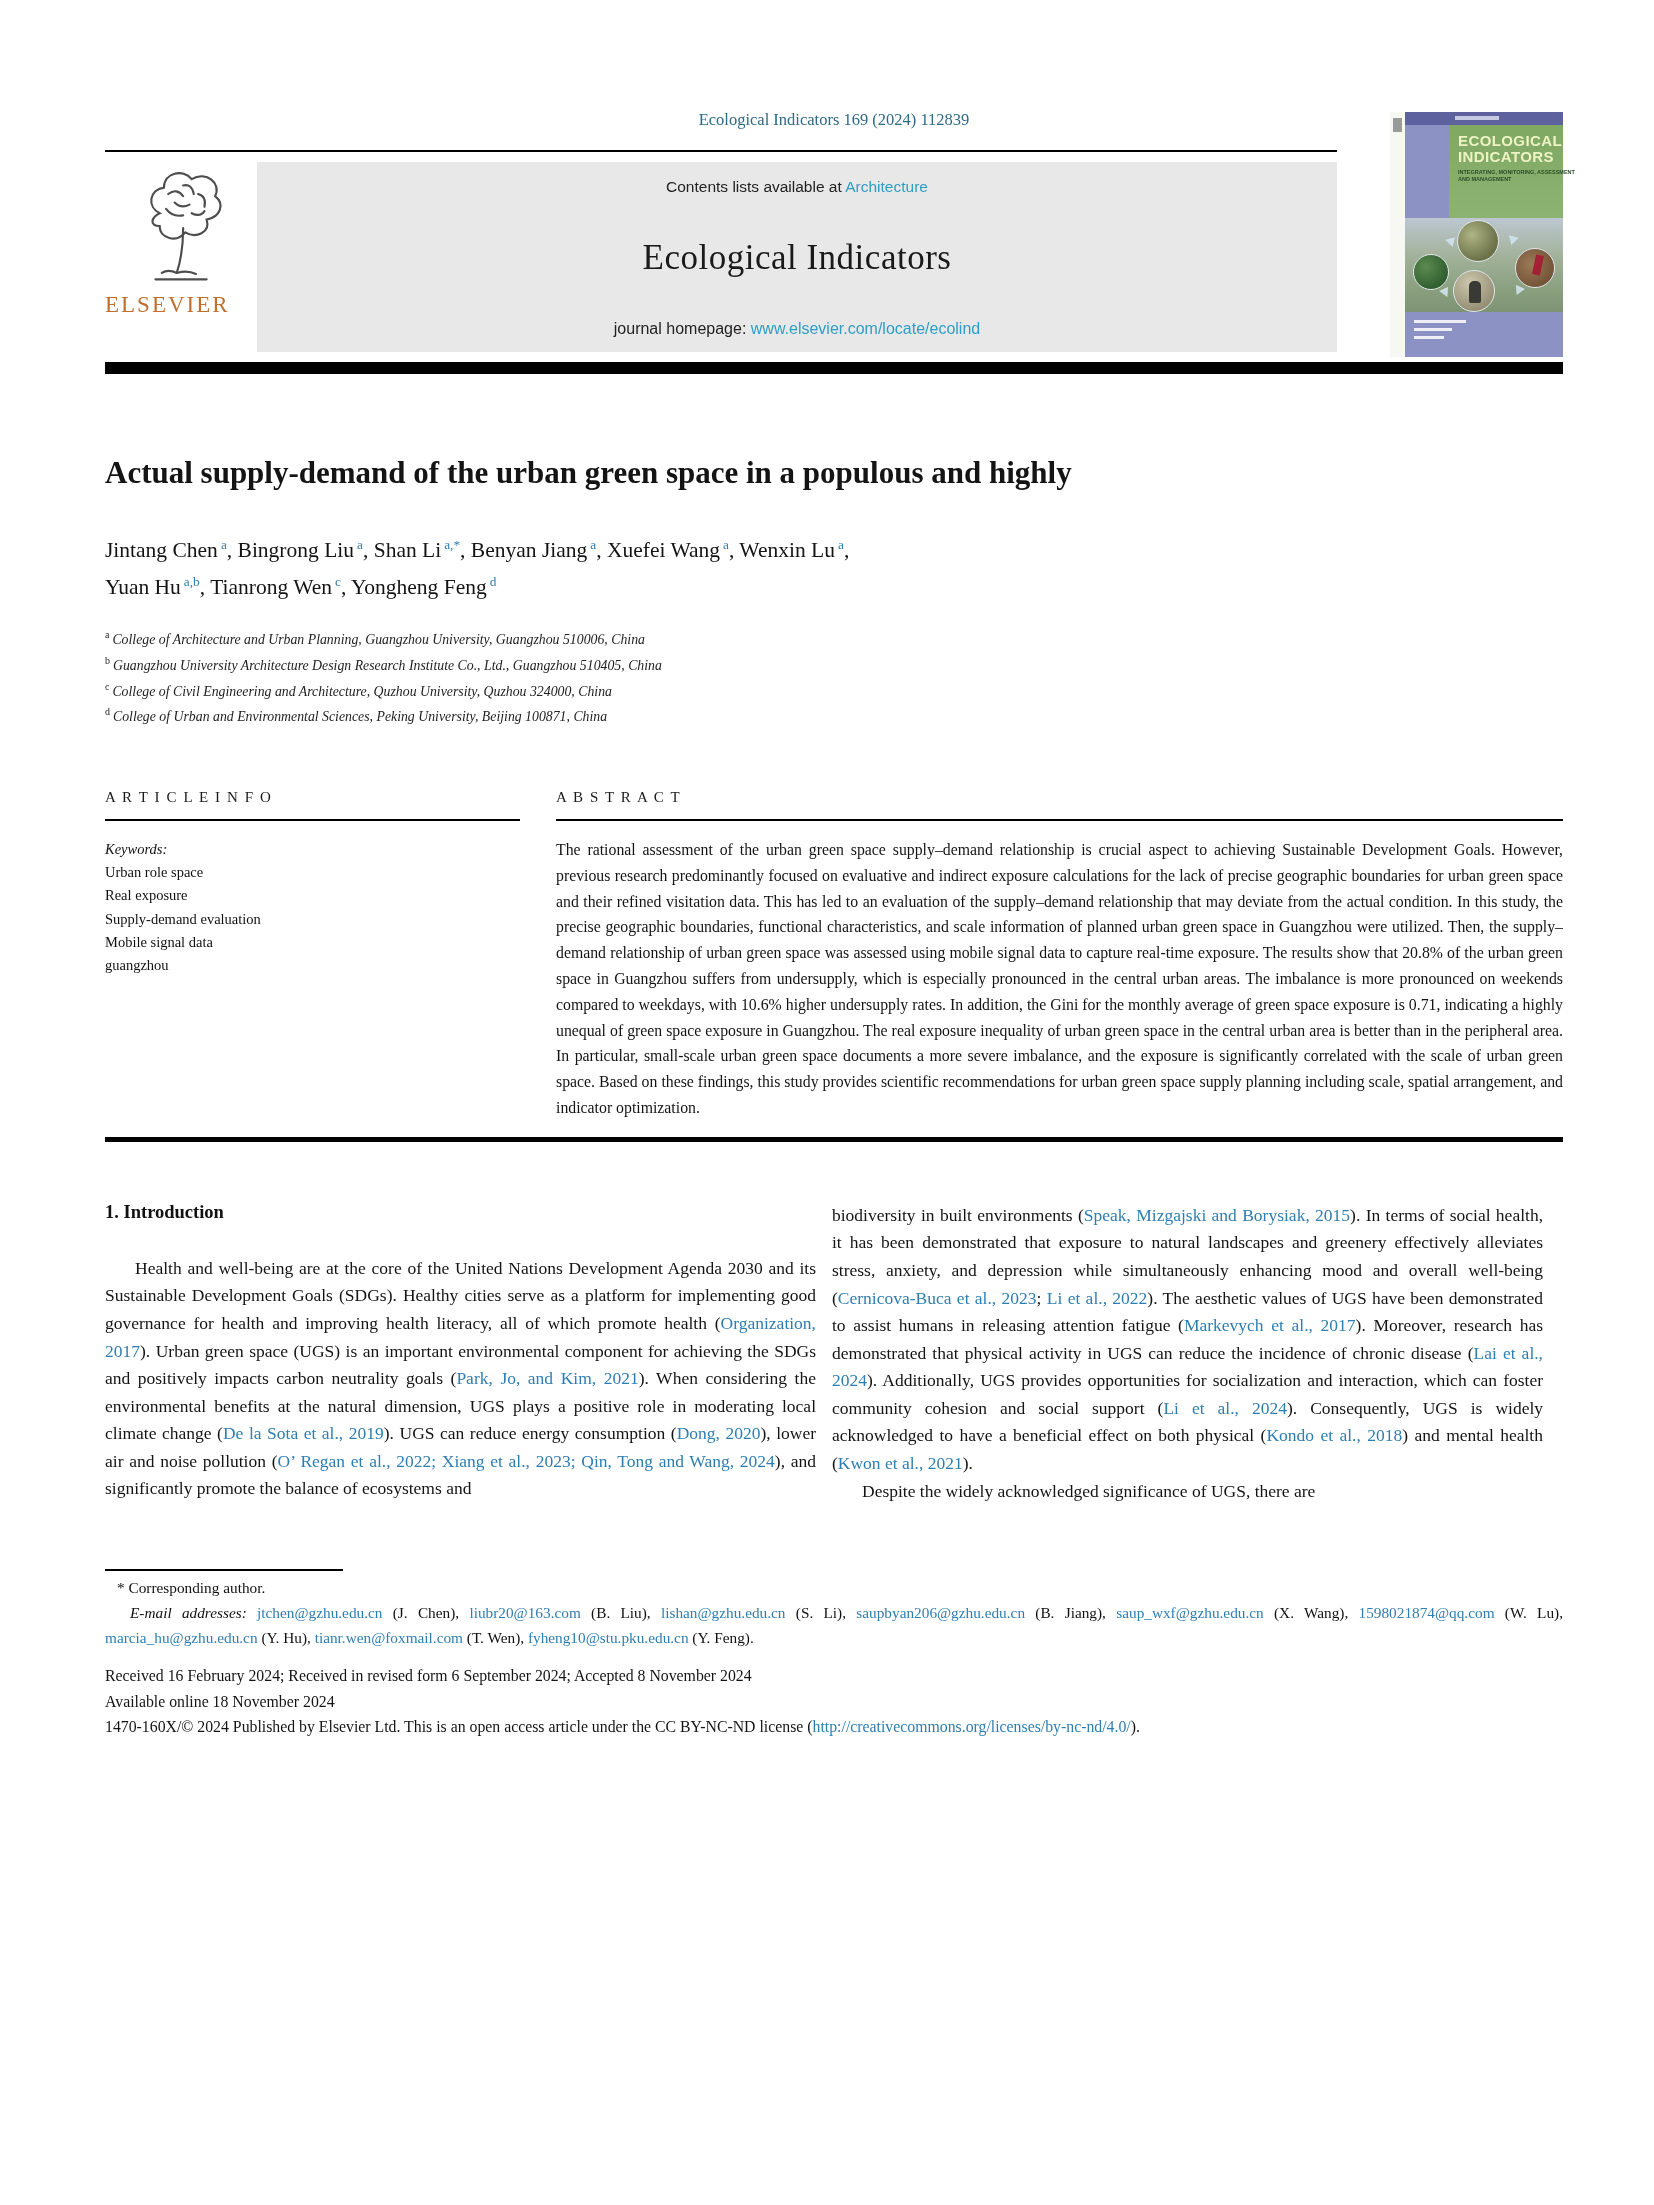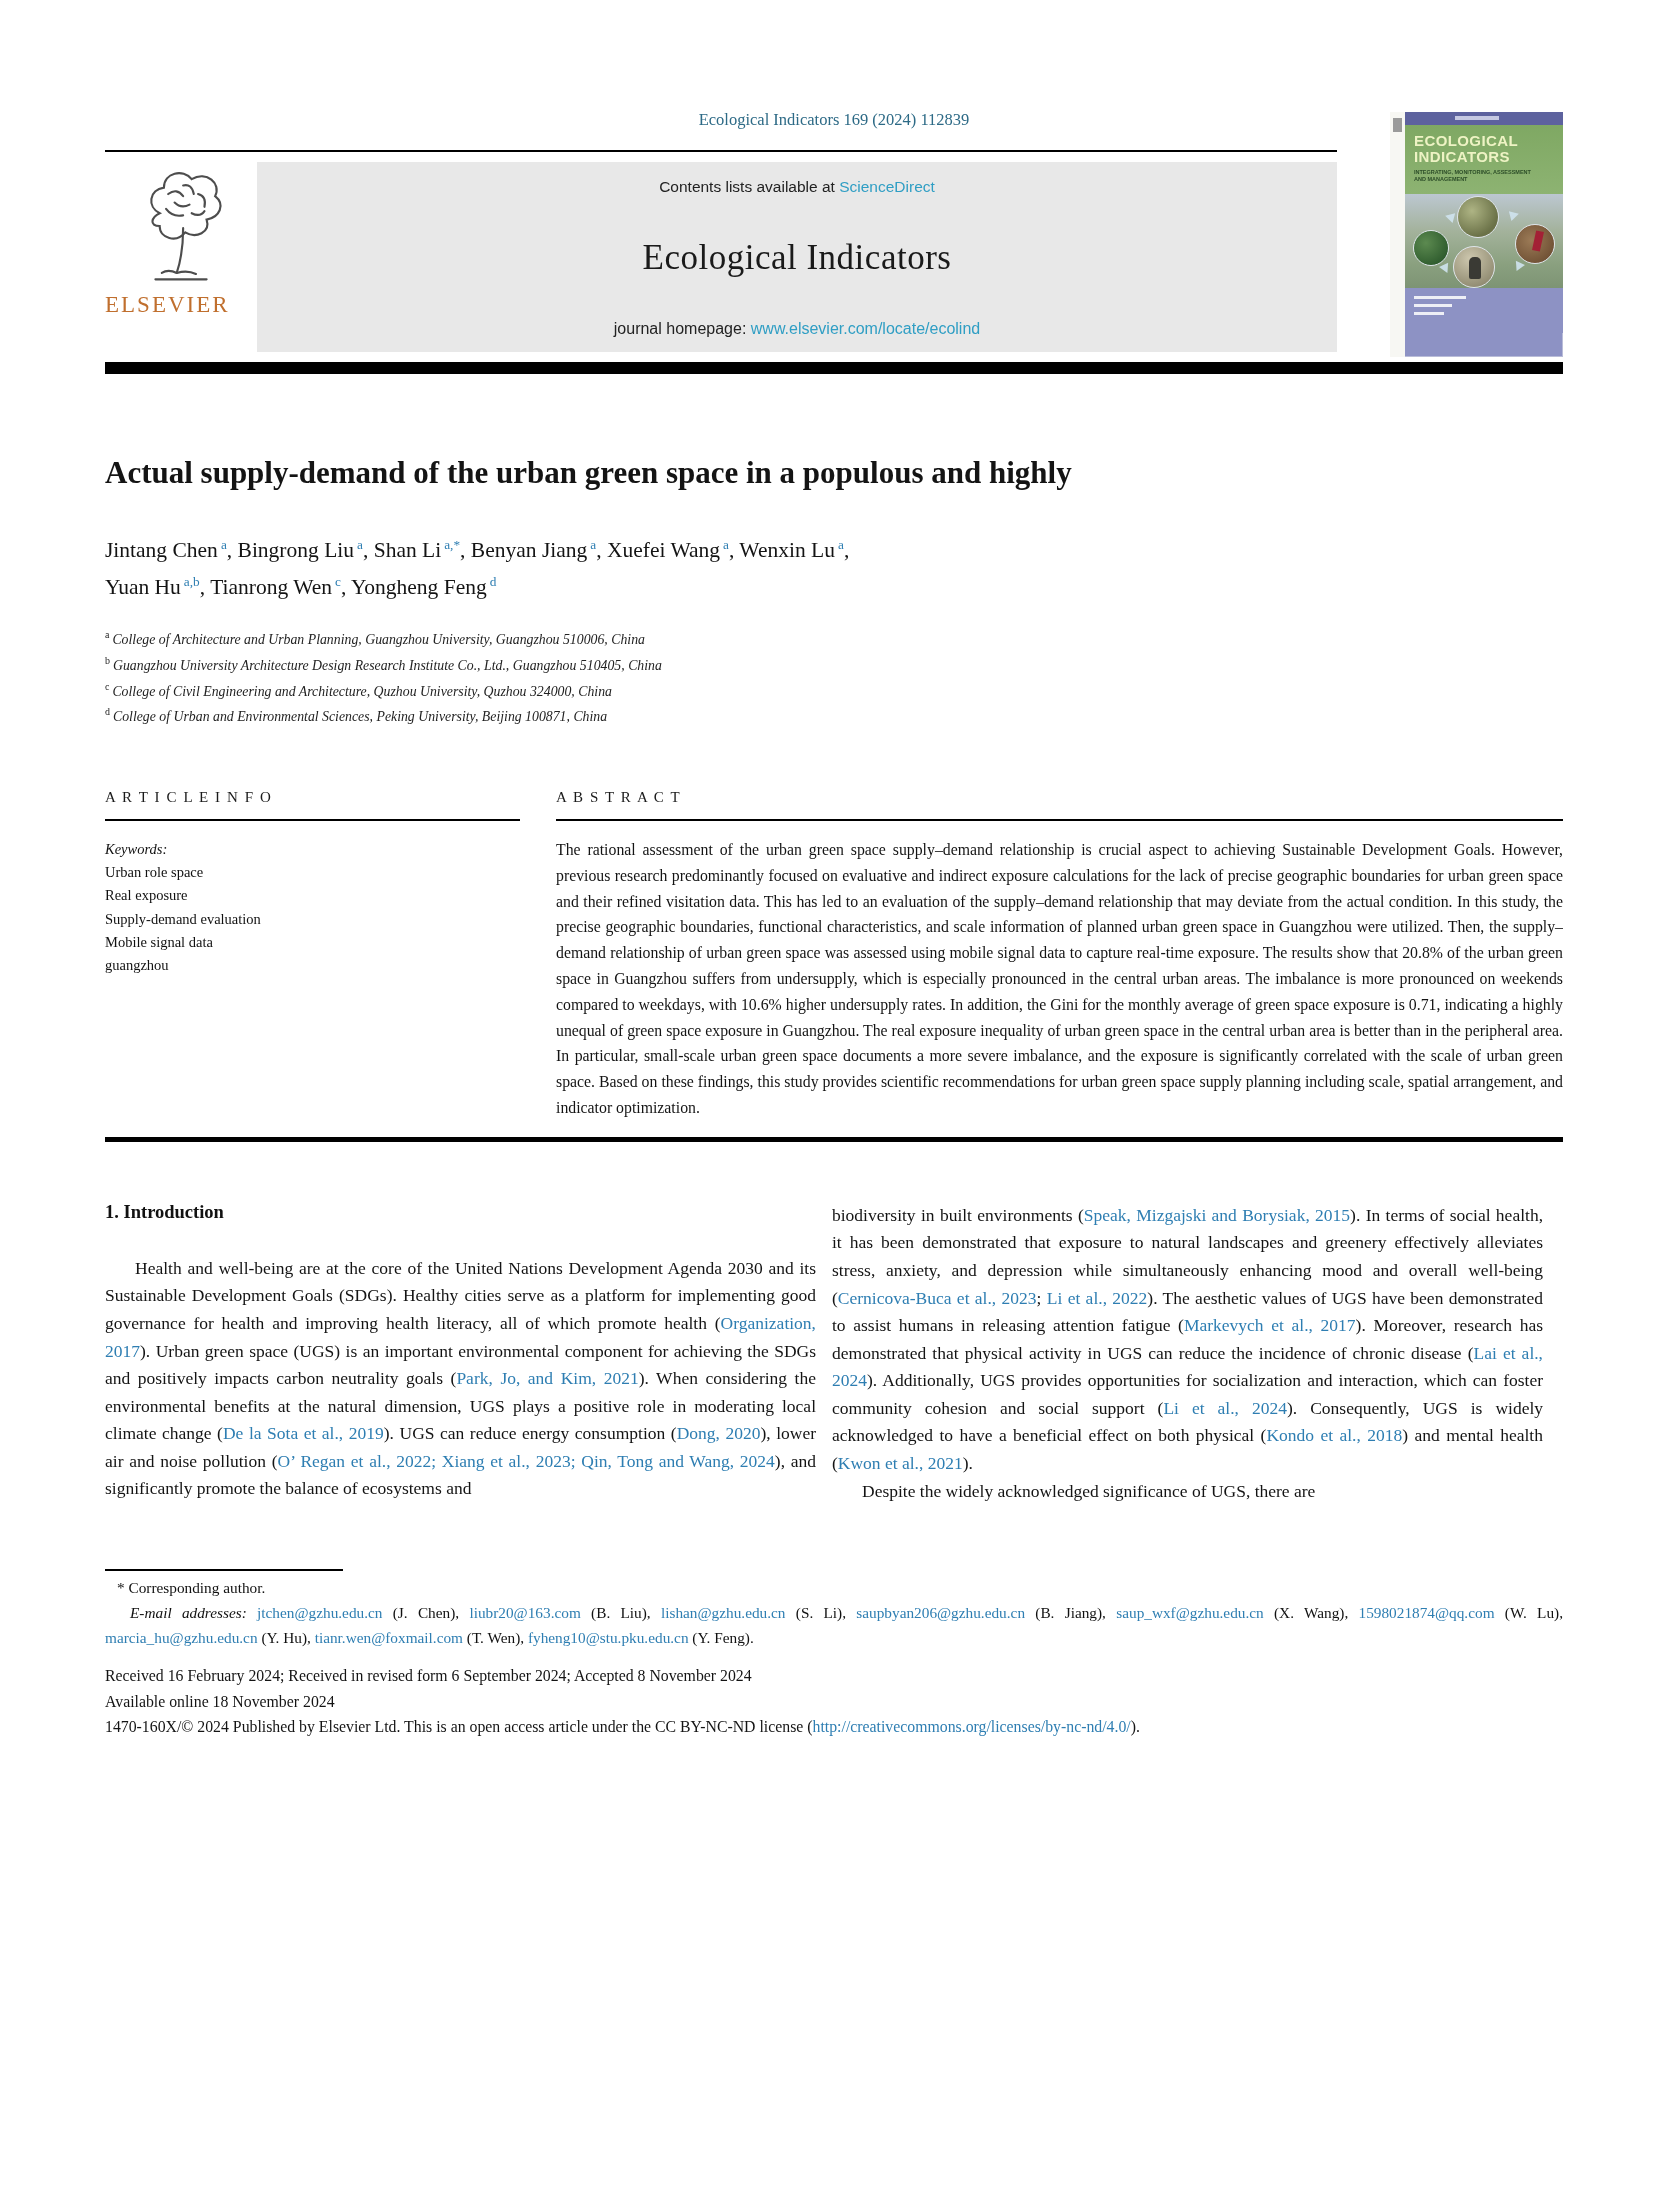--- a/index.html
+++ b/index.html
@@ -22,21 +22,21 @@
   .hdr-link { color:#2f9ec4; }
   .thick-bar { margin-top:10px; width:1458px; height:12px; background:#000; }
 
   
   .cover { position:absolute; top:112px; right:91px; width:173px; height:245px; background:#8d92c4; box-shadow:0 0 0 1px #b9bcd8 inset; }
   .cover-spine { position:absolute; left:0; top:0; width:15px; height:100%; background:#f7f7f3; }
   .cover-spine-logo { position:absolute; left:3px; top:6px; width:9px; height:14px; background:#9a9a9a; }
   .cover-main { position:absolute; left:15px; top:0; right:0; bottom:0; }
   .cover-banner { height:13px; background:#5d629e; }
   .cover-banner-dash { position:absolute; top:4px; left:50px; width:44px; height:4px; background:#c6c9e2; }
-  .cover-green { height:69px; background:linear-gradient(180deg,#7fa863 0%, #8db372 100%); padding:8px 0 0 9px; }
+  .cover-green { height:93px; background:linear-gradient(180deg,#7fa863 0%, #8db372 100%); padding:8px 0 0 9px;margin-left:44px; }
   .cover-title { font-family:"Liberation Sans", sans-serif; font-weight:bold; font-size:15px; line-height:16px; color:#eef3c4; letter-spacing:0.4px; }
   .cover-subtitle { margin-top:4px; width:130px; font-family:"Liberation Sans", sans-serif; font-size:5.5px; line-height:7px; color:#2c4d28; font-weight:bold; }
   .cover-photo { position:relative; height:94px; background:linear-gradient(180deg,#bcc7d1 0%, #a3b29b 40%, #8aa07f 75%, #7d9474 100%); overflow:hidden; }
   .circ { position:absolute; border-radius:50%; border:1px solid #dfe5ea; }
   .circ-top { width:42px; height:42px; left:52px; top:2px; background:radial-gradient(circle at 35% 35%, #aeb484 0%, #6b7248 70%); }
   .circ-left { width:36px; height:36px; left:8px; top:36px; background:radial-gradient(circle at 35% 35%, #5c8a50 0%, #2f5c2e 75%); }
   .circ-right { width:40px; height:40px; right:8px; top:30px; background:radial-gradient(circle at 40% 40%, #9c7b57 0%, #6e4f33 80%); }
   .circ-bottom { width:42px; height:42px; left:48px; top:52px; background:radial-gradient(circle at 40% 30%, #cdc7ae 0%, #8f8a70 80%); }
   .red-badge { position:absolute; right:12px; top:6px; width:8px; height:20px; background:#a32035; transform:rotate(12deg); }
   .figure-blob { position:absolute; left:15px; top:10px; width:12px; height:22px; background:#3a3a34; border-radius:5px 5px 2px 2px; }
@@ -97,21 +97,21 @@
             <path d="M30 48 C18 42 20 26 34 24 C34 10 52 6 60 16 C74 8 88 20 82 32 C92 40 86 52 74 54 C78 66 64 72 54 66 C46 76 30 72 30 60 C20 60 22 52 30 48 Z"></path>
             <path d="M38 30 q8 -6 14 2 M52 22 q8 -2 10 8 M66 30 q8 2 6 12 M36 44 q6 8 16 6 M60 48 q8 4 12 -2 M44 38 q6 6 14 2"></path>
             <path d="M52 62 C52 78 50 92 46 104"></path>
             <path d="M46 104 Q38 100 32 104 M46 104 Q56 101 64 105"></path>
             <path d="M26 110 h48"></path>
           </g>
         </svg>
         <div class="elsevier-word">ELSEVIER</div>
       </div>
       <div class="header-box">
-        <div class="contents-line"><span>Contents lists available at </span><span class="hdr-link">ScienceDirect</span></div>
+        <div class="contents-line"><span>Contents lists available at </span><span class="hdr-link">Architecture</span></div>
         <div class="big-journal-title">Ecological Indicators</div>
         <div class="homepage-line"><span>journal homepage: </span><span class="hdr-link">www.elsevier.com/locate/ecolind</span></div>
       </div>
     </div>
     <div class="thick-bar"></div>
 
     <h1 class="art-title"><span>Actual supply-demand of the urban green space in a populous and highly</span><br></h1>
     <div class="authors"><span>Jintang Chen</span><span class="sup">a</span><span>, Bingrong Liu</span><span class="sup">a</span><span>, Shan Li</span><span class="sup">a,*</span><span>, Benyan Jiang</span><span class="sup">a</span><span>, Xuefei Wang</span><span class="sup">a</span><span>, Wenxin Lu</span><span class="sup">a</span><span>,</span><br><span>Yuan Hu</span><span class="sup">a,b</span><span>, Tianrong Wen</span><span class="sup">c</span><span>, Yongheng Feng</span><span class="sup">d</span></div>
     <ul class="affils">
         <li><sup>a</sup><span>College of Architecture and Urban Planning, Guangzhou University, Guangzhou 510006, China</span></li>

